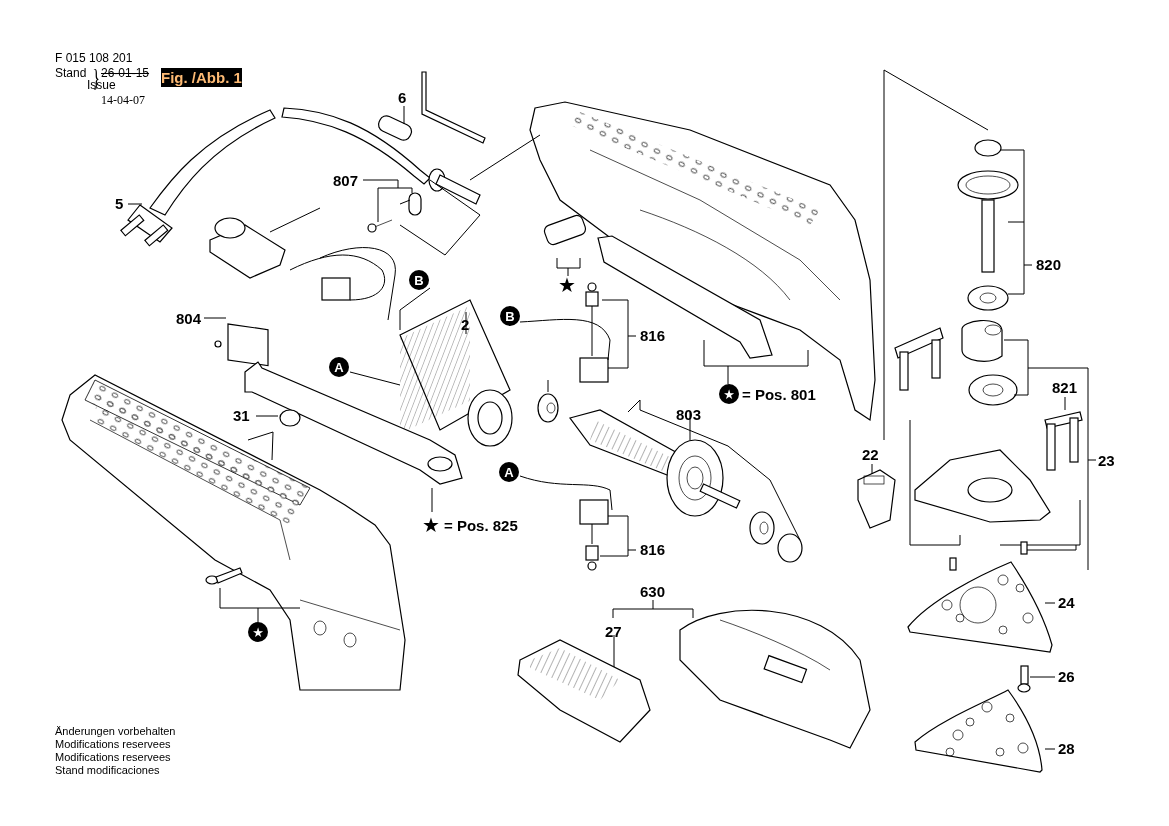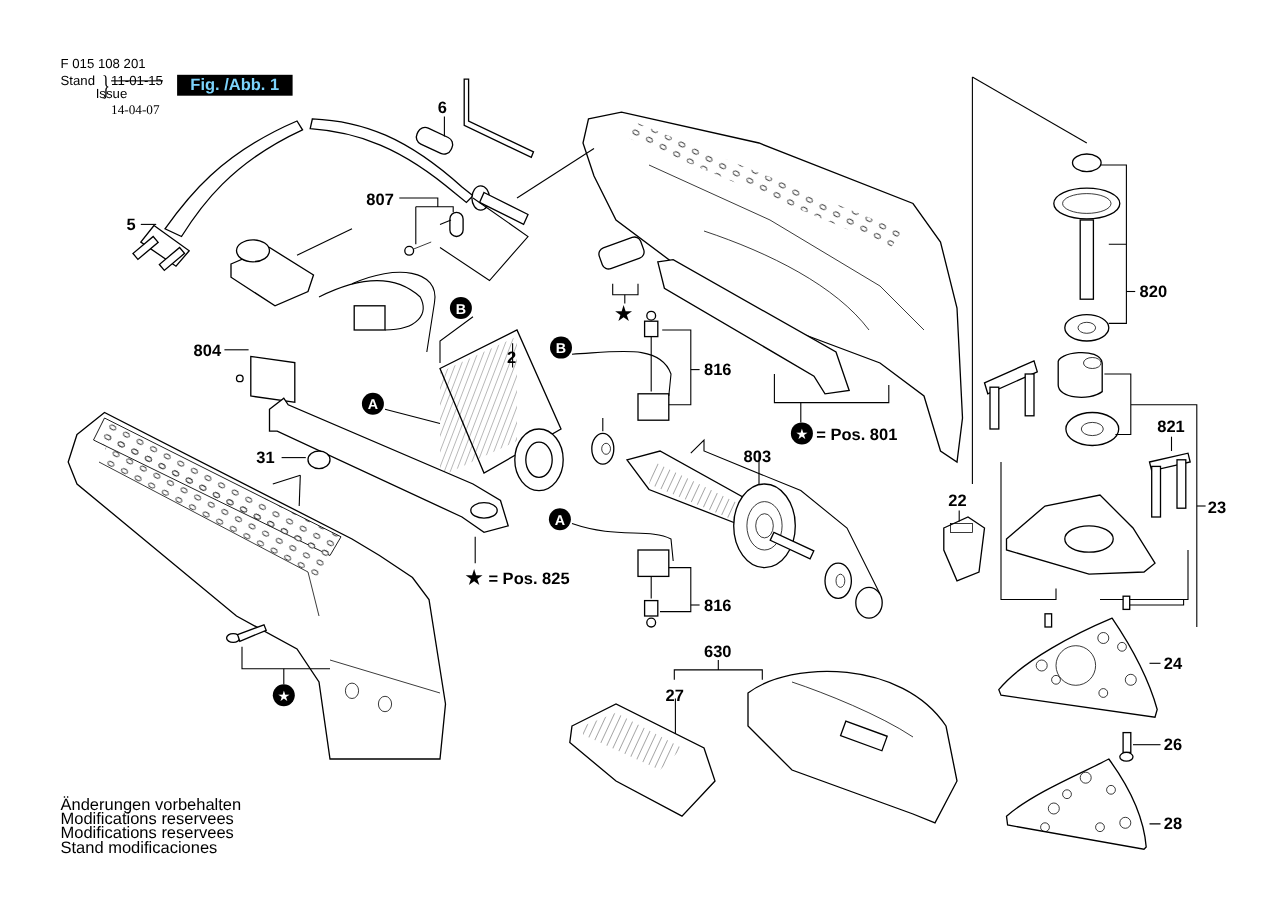--- a/index.html
+++ b/index.html
@@ -4,37 +4,37 @@
 <style>
   html, body { margin:0; padding:0; background:#ffffff; }
   body { width:1169px; height:826px; position:relative; overflow:hidden; font-family:"Liberation Sans", sans-serif; color:#000; }
   .hdr { position:absolute; font-size:12px; line-height:13px; }
   #docno { left:55px; top:52px;text-align:center; }
   #stand-lbl { left:55px; top:67px; }
   #issue-lbl { left:55px; top:79px;margin-left:32px; }
   .brace { position:absolute; left:90px; top:65px; font-size:26px; line-height:26px; font-family:"Liberation Serif", serif; transform:scaleX(0.6); }
   #stand-val { left:101px; top:67px; text-decoration:line-through; }
   #issue-val { left:101px; top:94px;font-family:Liberation Serif, serif; }
-  #fig-badge { position:absolute; left:161px; top:68px; background:#000; color:#7dd3fc; font-weight:bold; font-size:15px; line-height:19px; padding:0 12px; }
-  #footer { position:absolute; left:55px; top:725px; font-size:15px; line-height:13px; }
+  #fig-badge { position:absolute; left:161px; top:68px; background:#000; color:#fdba74; font-weight:bold; font-size:15px; line-height:19px; padding:0 0; }
+  #footer { position:absolute; left:55px; top:725px; font-size:11px; line-height:13px; }
   #footer div { white-space:nowrap; }
   svg#diagram { position:absolute; left:0; top:0; }
   .lbl { font-family:"Liberation Sans", sans-serif; font-weight:bold; font-size:15px; fill:#000; }
   .ln { stroke:#000; stroke-width:1; fill:none; }
   .part { stroke:#000; stroke-width:1.2; fill:#fff; }
   .thin { stroke:#000; stroke-width:0.7; fill:none; }
 </style>
 </head>
 <body>
 
 <div class="hdr" id="docno">F 015 108 201</div>
 <div class="hdr" id="stand-lbl">Stand</div>
 <div class="hdr" id="issue-lbl">Issue</div>
 <div class="brace">}</div>
-<div class="hdr" id="stand-val">11-01-15</div>
+<div class="hdr" id="stand-val">26-01-15</div>
 <div class="hdr" id="issue-val">14-04-07</div>
 <div id="fig-badge">Fig. /Abb. 1</div>
 
 <div id="footer">
   <div>Änderungen vorbehalten</div>
   <div>Modifications reservees</div>
   <div>Modifications reservees</div>
   <div>Stand modificaciones</div>
 </div>
 

